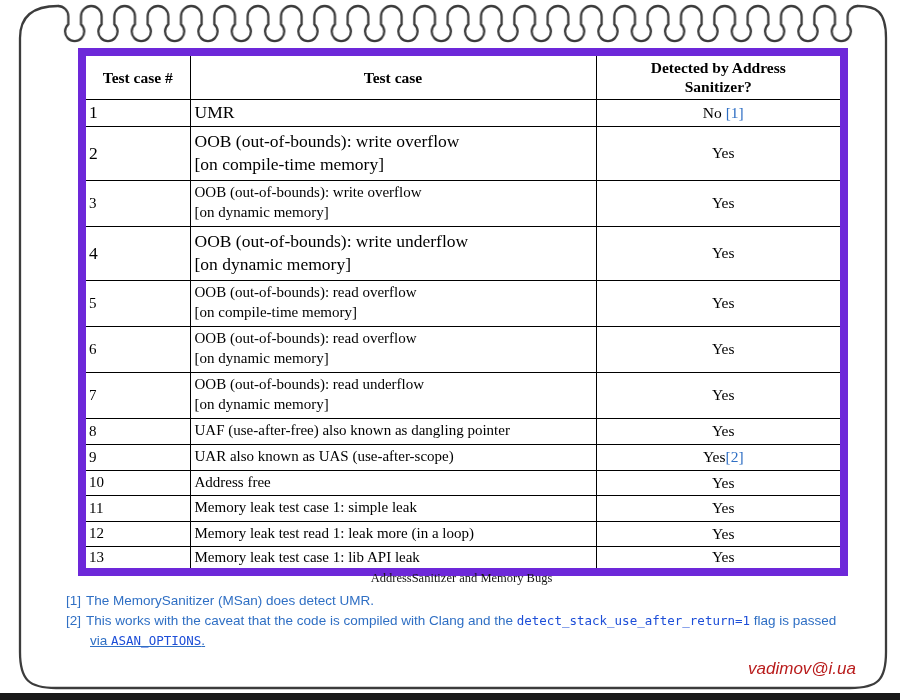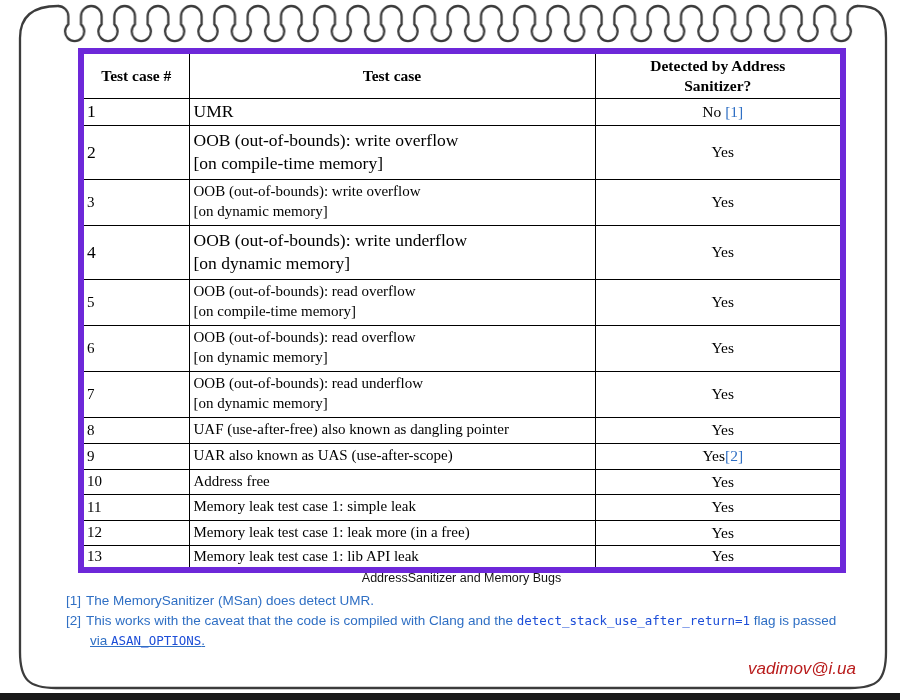--- a/index.html
+++ b/index.html
@@ -6,21 +6,21 @@
   body{
     width:900px;height:700px;position:relative;background:#ffffff;overflow:hidden;
     font-family:"Liberation Serif","DejaVu Serif",serif;color:#000;
   }
   
   .border-svg{position:absolute;left:0;top:0;width:900px;height:700px;pointer-events:none;}
   .bottom-bar{position:absolute;left:0;bottom:0;width:900px;height:7px;background:#191919;}
 
   
   .tbl-wrap{position:absolute;left:78px;top:48px;}
-  table{border-collapse:collapse;table-layout:fixed;border:6px solid #6d28d9;}
+  table{border-collapse:collapse;table-layout:fixed;border:8px solid #6d28d9;}
   col.c1{width:108px}col.c2{width:406px}col.c3{width:248px}
   th,td{border:1px solid #000;padding:1px 4px;vertical-align:middle;}
   thead tr{height:47px;}
   th{font-weight:bold;font-size:15.5px;text-align:center;}
   th .hdr-inner{max-width:185px;margin:0 auto;line-height:1.25;}
   .c-num{text-align:left;padding-left:3px;}
   .c-test{text-align:left;}
   .c-test div{line-height:1.32;}
   .c-test div:empty{display:none;}
   .c-det{text-align:center;}
@@ -40,21 +40,21 @@
   tbody tr:nth-child(13){height:22px}
   tbody tr:nth-child(1) td,
   tbody tr:nth-child(2) td,
   tbody tr:nth-child(4) td{font-size:17.5px;}
   tbody tr td.c-det{font-size:15.5px;padding-left:14px;}
   .note{color:#2f6fc4;}
 
   
   .caption{
     position:absolute;left:78px;top:571px;width:767px;text-align:center;
-    font-family:Liberation Sans, sans-serif;font-size:12.5px;color:#141414;
+    font-family:Liberation Serif, serif;font-size:12.5px;color:#141414;
   }
 
   
   .footnotes{
     position:absolute;left:66px;top:591px;width:812px;
     font-family:"Liberation Sans","DejaVu Sans",sans-serif;font-size:13.5px;color:#2f6fc4;
   }
   .fn-line{white-space:nowrap;line-height:20px;}
   .fn-marker{margin-right:5px;}
   .fn-indent{margin-left:24px;text-decoration:underline;}
@@ -180,21 +180,21 @@
       <tr>
           <td class="c-num">11</td>
           <td class="c-test">
             <div>Memory leak test case 1: simple leak</div>
           </td>
           <td class="c-det"><span>Yes</span><span class="note"></span></td>
         </tr>
       <tr>
           <td class="c-num">12</td>
           <td class="c-test">
-            <div>Memory leak test case 1: leak more (in a free)</div>
+            <div>Memory leak test read 1: leak more (in a loop)</div>
           </td>
           <td class="c-det"><span>Yes</span><span class="note"></span></td>
         </tr>
       <tr>
           <td class="c-num">13</td>
           <td class="c-test">
             <div>Memory leak test case 1: lib API leak</div>
           </td>
           <td class="c-det"><span>Yes</span><span class="note"></span></td>
         </tr>

